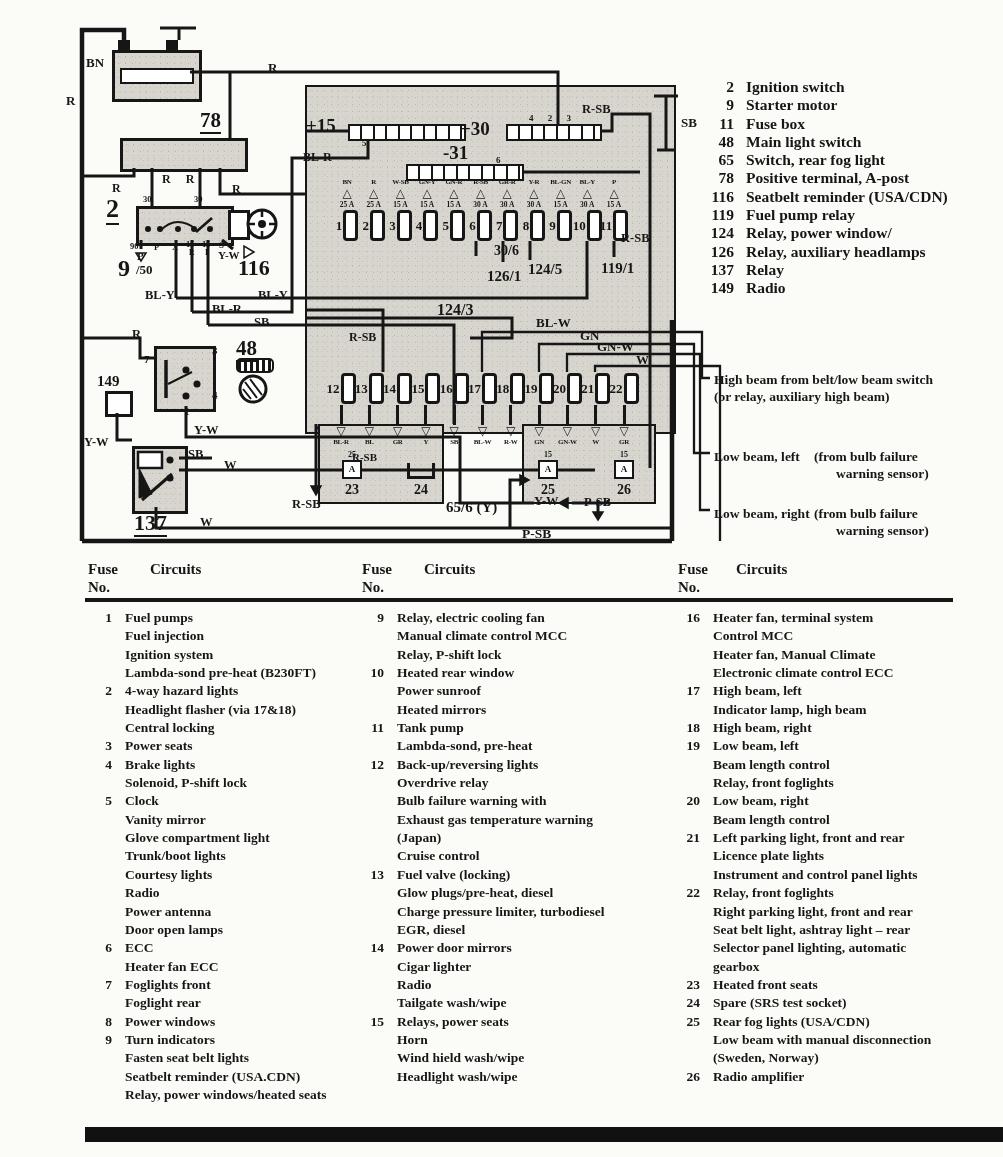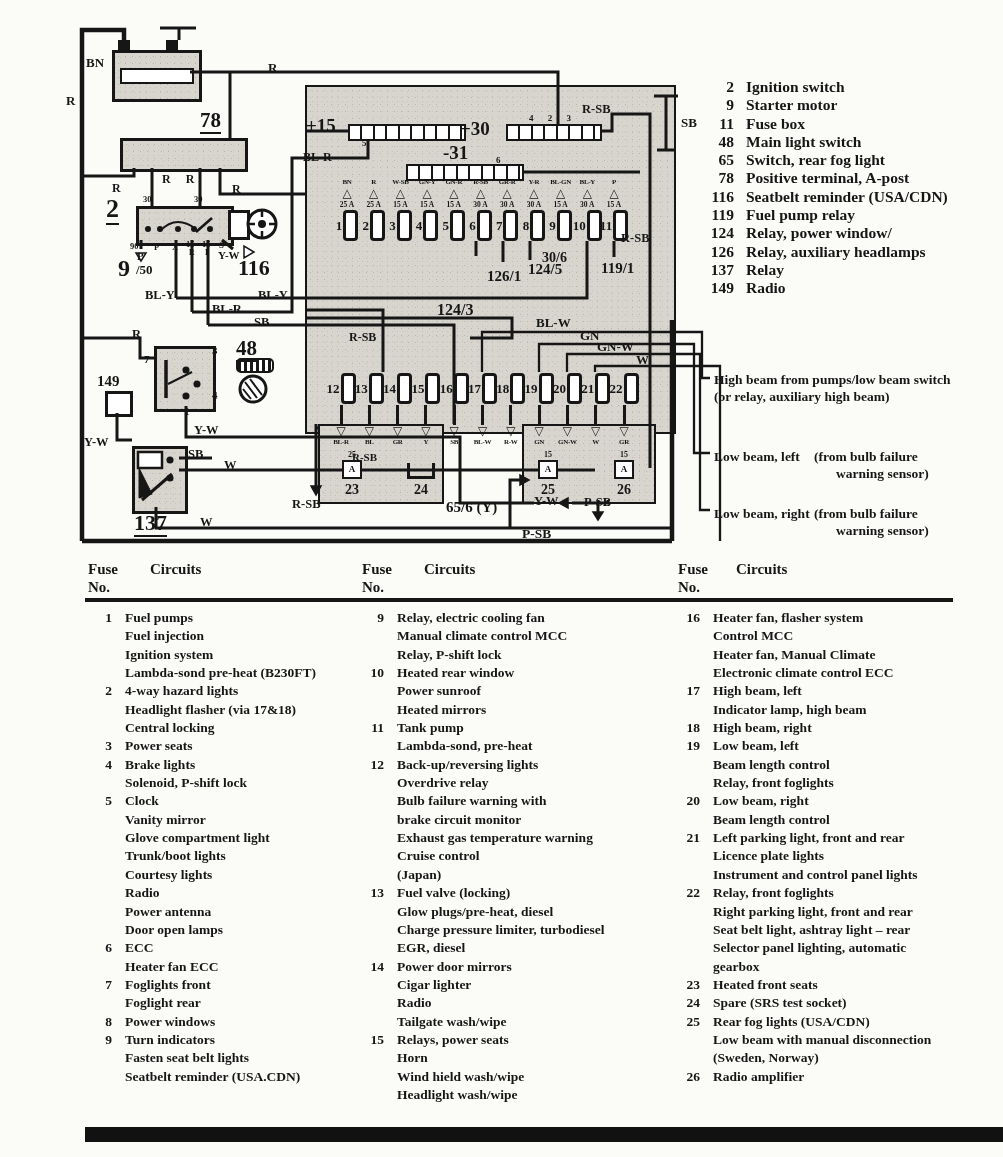--- a/index.html
+++ b/index.html
@@ -386,21 +386,21 @@
   <span class="lb s19" style="left:306px;top:116px;">+15</span>
   <span class="lb s19" style="left:460px;top:119px;">+30</span>
   <span class="lb s19" style="left:443px;top:143px;">-31</span>
   <span class="lb s9" style="left:362px;top:139px;">5</span>
   <span class="lb s9" style="left:529px;top:114px;letter-spacing:6px;">4 2 3</span>
   <span class="lb s9" style="left:496px;top:156px;">6</span>
   <span class="lb s12" style="left:303px;top:151px;">BL-R</span>
   <span class="lb s125" style="left:582px;top:103px;">R-SB</span>
   <span class="lb s13" style="left:681px;top:116px;">SB</span>
   <span class="lb s125" style="left:621px;top:232px;">R-SB</span>
-  <span class="lb s14" style="left:494px;top:251px;margin-left:48px;">30/6</span>
+  <span class="lb s14" style="left:494px;top:244px;">30/6</span>
   <span class="lb s15" style="left:487px;top:269px;">126/1</span>
   <span class="lb s15" style="left:528px;top:262px;">124/5</span>
   <span class="lb s15" style="left:601px;top:261px;">119/1</span>
   <span class="lb s16" style="left:437px;top:302px;">124/3</span>
   <span class="lb s125" style="left:145px;top:289px;">BL-Y</span>
   <span class="lb s125" style="left:258px;top:289px;">BL-Y</span>
   <span class="lb s125" style="left:212px;top:303px;">BL-R</span>
   <span class="lb s125" style="left:254px;top:316px;">SB</span>
   <span class="lb s125" style="left:132px;top:328px;">R</span>
   <span class="lb s12" style="left:349px;top:331px;">R-SB</span>
@@ -471,21 +471,21 @@
       <div class="lgrow">
         <span class="lgnum">137</span>
         <span class="lglab">Relay</span>
       </div>
       <div class="lgrow">
         <span class="lgnum">149</span>
         <span class="lglab">Radio</span>
       </div>
     </div>
 
-  <span class="ann" style="left:714px;top:372px;">High beam from pumps/low beam switch</span>
+  <span class="ann" style="left:714px;top:372px;">High beam from belt/low beam switch</span>
   <span class="ann" style="left:714px;top:389px;">(or relay, auxiliary high beam)</span>
   <span class="ann" style="left:714px;top:449px;">Low beam, left</span>
   <span class="ann" style="left:814px;top:449px;">(from bulb failure</span>
   <span class="ann" style="left:836px;top:466px;">warning sensor)</span>
   <span class="ann" style="left:714px;top:506px;">Low beam, right</span>
   <span class="ann" style="left:814px;top:506px;">(from bulb failure</span>
   <span class="ann" style="left:836px;top:523px;">warning sensor)</span>
 
   <span class="thead" style="left:88px;top:561px;">Fuse</span>
   <span class="thead" style="left:88px;top:579px;">No.</span>
@@ -596,20 +596,24 @@
         <span class="ttx">Turn indicators</span>
       </div>
       <div class="trow">
         <span class="tno"></span>
         <span class="ttx">Fasten seat belt lights</span>
       </div>
       <div class="trow">
         <span class="tno"></span>
         <span class="ttx">Seatbelt reminder (USA.CDN)</span>
       </div>
+      <div class="trow">
+        <span class="tno"></span>
+        <span class="ttx">Relay, power windows/heated seats</span>
+      </div>
     </div>
   <div class="tcol" style="left:360px;top:610px;width:306px;">
       <div class="trow">
         <span class="tno">9</span>
         <span class="ttx">Relay, electric cooling fan</span>
       </div>
       <div class="trow">
         <span class="tno"></span>
         <span class="ttx">Manual climate control MCC</span>
       </div>
@@ -644,33 +648,29 @@
       <div class="trow">
         <span class="tno"></span>
         <span class="ttx">Overdrive relay</span>
       </div>
       <div class="trow">
         <span class="tno"></span>
         <span class="ttx">Bulb failure warning with</span>
       </div>
       <div class="trow">
         <span class="tno"></span>
-        <span class="ttx">brake circuit monitor</span>
-      </div>
-      <div class="trow">
-        <span class="tno"></span>
         <span class="ttx">Exhaust gas temperature warning</span>
       </div>
       <div class="trow">
         <span class="tno"></span>
+        <span class="ttx">(Japan)</span>
+      </div>
+      <div class="trow">
+        <span class="tno"></span>
         <span class="ttx">Cruise control</span>
-      </div>
-      <div class="trow">
-        <span class="tno"></span>
-        <span class="ttx">(Japan)</span>
       </div>
       <div class="trow">
         <span class="tno">13</span>
         <span class="ttx">Fuel valve (locking)</span>
       </div>
       <div class="trow">
         <span class="tno"></span>
         <span class="ttx">Glow plugs/pre-heat, diesel</span>
       </div>
       <div class="trow">
@@ -710,21 +710,21 @@
         <span class="ttx">Wind hield wash/wipe</span>
       </div>
       <div class="trow">
         <span class="tno"></span>
         <span class="ttx">Headlight wash/wipe</span>
       </div>
     </div>
   <div class="tcol" style="left:676px;top:610px;width:320px;">
       <div class="trow">
         <span class="tno">16</span>
-        <span class="ttx">Heater fan, flasher system</span>
+        <span class="ttx">Heater fan, terminal system</span>
       </div>
       <div class="trow">
         <span class="tno"></span>
         <span class="ttx">Control MCC</span>
       </div>
       <div class="trow">
         <span class="tno"></span>
         <span class="ttx">Heater fan, Manual Climate</span>
       </div>
       <div class="trow">

